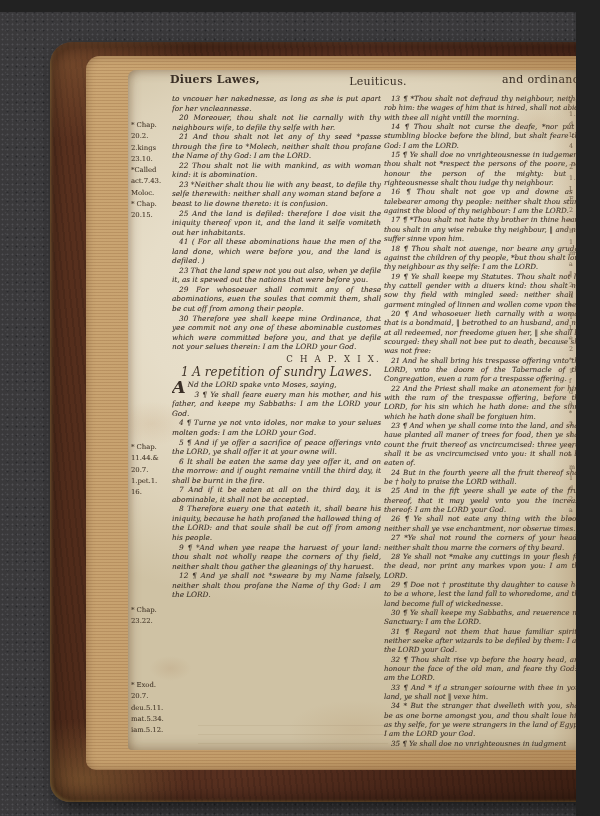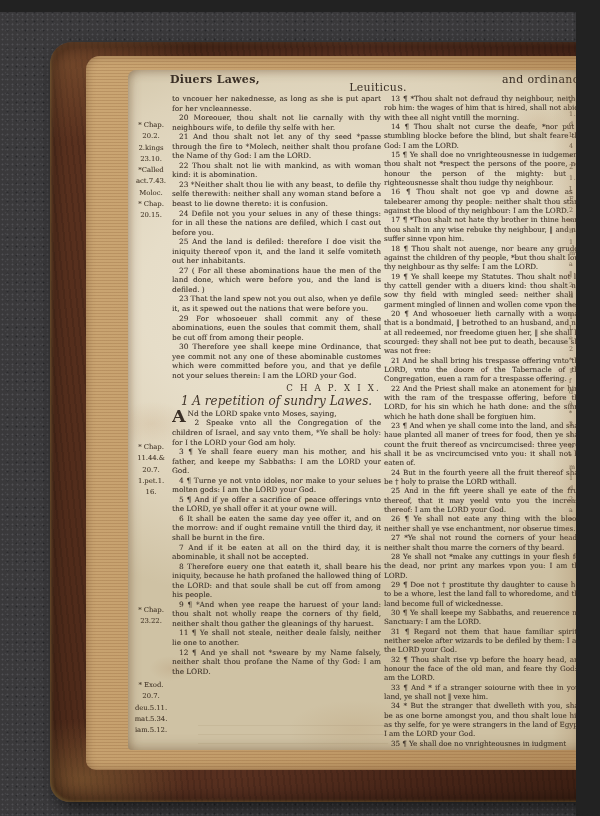--- a/index.html
+++ b/index.html
@@ -64,39 +64,39 @@
       radial-gradient(42px 26px at 87% 8%, rgba(160,110,60,.14), transparent 70%),
       radial-gradient(30px 18px at 9% 88%, rgba(150,100,55,.12), transparent 70%);
   }
   .ghost{position:absolute;left:70px;top:648px;width:190px;height:26px;opacity:.10;filter:blur(.6px);
     background:repeating-linear-gradient(0deg, rgba(110,85,55,.8) 0 1px, transparent 1px 9px);}
   .curl-shade{position:absolute;right:0;top:0;bottom:0;width:48px;pointer-events:none;
     background:linear-gradient(90deg, rgba(140,100,60,0) 0%, rgba(150,110,70,.16) 40%, rgba(120,85,50,.38) 72%, rgba(95,65,40,.55) 100%);}
   
   .header{position:absolute;left:44px;top:3px;width:412px;height:16px;font-size:11px;color:#3a2f26;}
   .h-left{position:absolute;left:-2px;top:0;font-weight:bold;letter-spacing:.3px;}
-  .h-center{position:absolute;left:50%;transform:translateX(-50%);top:8px;letter-spacing:.3px;}
+  .h-center{position:absolute;left:50%;transform:translateX(-50%);top:2px;letter-spacing:.3px;}
   .h-right{position:absolute;left:330px;top:0;white-space:nowrap;letter-spacing:.3px;}
   
   .col{position:absolute;top:24px;overflow:hidden;}
   #col-left{left:44px;width:209px;height:654px;}
   #col-right{left:256px;width:199px;height:656px;}
   .col p{margin:0;text-align:justify;text-indent:7px;color:#3e332a;
-    text-shadow:0.25px 0 0 rgba(62,51,42,.35);}
+    text-shadow:0.25px 0 0 rgba(62,51,42,.35);font-style:italic;}
   #col-left p{font-size:7.3px;line-height:9.55px;}
   #col-right p{font-size:7.1px;line-height:9.35px;}
   .col p.cont{text-indent:0;}
   .chap-head{text-align:right;font-size:8.6px;letter-spacing:2.2px;margin:2.5px 0 1px;color:#3e332a;}
   .arg-line{text-align:center;font-style:italic;font-size:12px;margin-bottom:1px;color:#42362b;}
   .cap{float:left;font-size:17.5px;line-height:14.5px;padding:0 2px 0 0;font-weight:bold;color:#3a2f26;}
   p.dropcap{text-indent:0;}
   
   #margin-left{position:absolute;left:3px;top:0;width:40px;height:680px;}
   .margin-note{position:absolute;left:0;width:40px;font-size:6.8px;line-height:11.3px;
-    white-space:pre-line;color:#473a2c;text-shadow:0.2px 0 0 rgba(71,58,44,.35);text-align:center;}
+    white-space:pre-line;color:#473a2c;text-shadow:0.2px 0 0 rgba(71,58,44,.35);}
   #right-frags{position:absolute;left:441px;top:28px;width:20px;height:640px;
     font-size:6.4px;line-height:10.7px;white-space:pre-line;color:#4a3e30;
     letter-spacing:.6px;opacity:.85;overflow:hidden;}
 </style>
 </head>
 <body>
 
 <div id="stage">
 
   <div class="leather"></div>
@@ -136,38 +136,35 @@
 mat.5.34.
 iam.5.12.</div>
       </div>
 
     <div id="col-left" class="col">
         <p class="cont">to vncouer her nakednesse, as long as she is put apart for her vncleannesse.</p>
         <p>20 Moreouer, thou shalt not lie carnally with thy neighbours wife, to defile thy selfe with her.</p>
         <p>21 And thou shalt not let any of thy seed *passe through the fire to *Molech, neither shalt thou profane the Name of thy God: I am the LORD.</p>
         <p>22 Thou shalt not lie with mankind, as with woman kind: it is abomination.</p>
         <p>23 *Neither shalt thou lie with any beast, to defile thy selfe therewith: neither shall any woman stand before a beast to lie downe thereto: it is confusion.</p>
-        <p>24 Defile not you your selues in any of these things: for in all these the nations are defiled, which I cast out before you.</p>
         <p>25 And the land is defiled: therefore I doe visit the iniquity thereof vpon it, and the land it selfe vomiteth out her inhabitants.</p>
-        <p>27 ( For all these abominations haue the men of the land done, which were before you, and the land is defiled. )</p>
+        <p>41 ( For all these abominations haue the men of the land done, which were before you, and the land is defiled. )</p>
         <p>23 That the land spew not you out also, when ye defile it, as it spewed out the nations that were before you.</p>
         <p>29 For whosoeuer shall commit any of these abominations, euen the soules that commit them, shall be cut off from among their people.</p>
         <p>30 Therefore yee shall keepe mine Ordinance, that yee commit not any one of these abominable customes which were committed before you, and that ye defile not your selues therein: I am the LORD your God.</p>
         <div class="chap-head">C H A P.  X I X.</div>
         <div class="arg-line">1 A repetition of sundry Lawes.</div>
         <p class="dropcap"><span class="cap">A</span>Nd the LORD spake vnto Moses, saying,</p>
-        <p>2 Speake vnto all the Congregation of the children of Israel, and say vnto them, *Ye shall be holy: for I the LORD your God am holy.</p>
         <p>3 ¶ Ye shall feare euery man his mother, and his father, and keepe my Sabbaths: I am the LORD your God.</p>
         <p>4 ¶ Turne ye not vnto idoles, nor make to your selues molten gods: I am the LORD your God.</p>
         <p>5 ¶ And if ye offer a sacrifice of peace offerings vnto the LORD, ye shall offer it at your owne will.</p>
         <p>6 It shall be eaten the same day yee offer it, and on the morrow: and if ought remaine vntill the third day, it shall be burnt in the fire.</p>
         <p>7 And if it be eaten at all on the third day, it is abominable, it shall not be accepted.</p>
         <p>8 Therefore euery one that eateth it, shall beare his iniquity, because he hath profaned the hallowed thing of the LORD: and that soule shall be cut off from among his people.</p>
         <p>9 ¶ *And when yee reape the haruest of your land: thou shalt not wholly reape the corners of thy field, neither shalt thou gather the gleanings of thy haruest.</p>
-        <p>11 ¶ Ye shall not steale, neither deale falsly, neither lie one to another.</p>
         <p>12 ¶ And ye shall not *sweare by my Name falsely, neither shalt thou profane the Name of thy God: I am the LORD.</p>
       </div>
     <div id="col-right" class="col">
         <p>13 ¶ *Thou shalt not defraud thy neighbour, neither rob him: the wages of him that is hired, shall not abide with thee all night vntill the morning.</p>
         <p>14 ¶ Thou shalt not curse the deafe, *nor put a stumbling blocke before the blind, but shalt feare thy God: I am the LORD.</p>
         <p>15 ¶ Ye shall doe no vnrighteousnesse in iudgement, thou shalt not *respect the persons of the poore, nor honour the person of the mighty: but in righteousnesse shalt thou iudge thy neighbour.</p>
         <p>16 ¶ Thou shalt not goe vp and downe as a talebearer among thy people: neither shalt thou stand against the blood of thy neighbour: I am the LORD.</p>
         <p>17 ¶ *Thou shalt not hate thy brother in thine heart: thou shalt in any wise rebuke thy neighbour, ‖ and not suffer sinne vpon him.</p>
         <p>18 ¶ Thou shalt not auenge, nor beare any grudge against the children of thy people, *but thou shalt loue thy neighbour as thy selfe: I am the LORD.</p>
         <p>19 ¶ Ye shall keepe my Statutes. Thou shalt not let thy cattell gender with a diuers kind: thou shalt not sow thy field with mingled seed: neither shall a garment mingled of linnen and wollen come vpon thee.</p>

